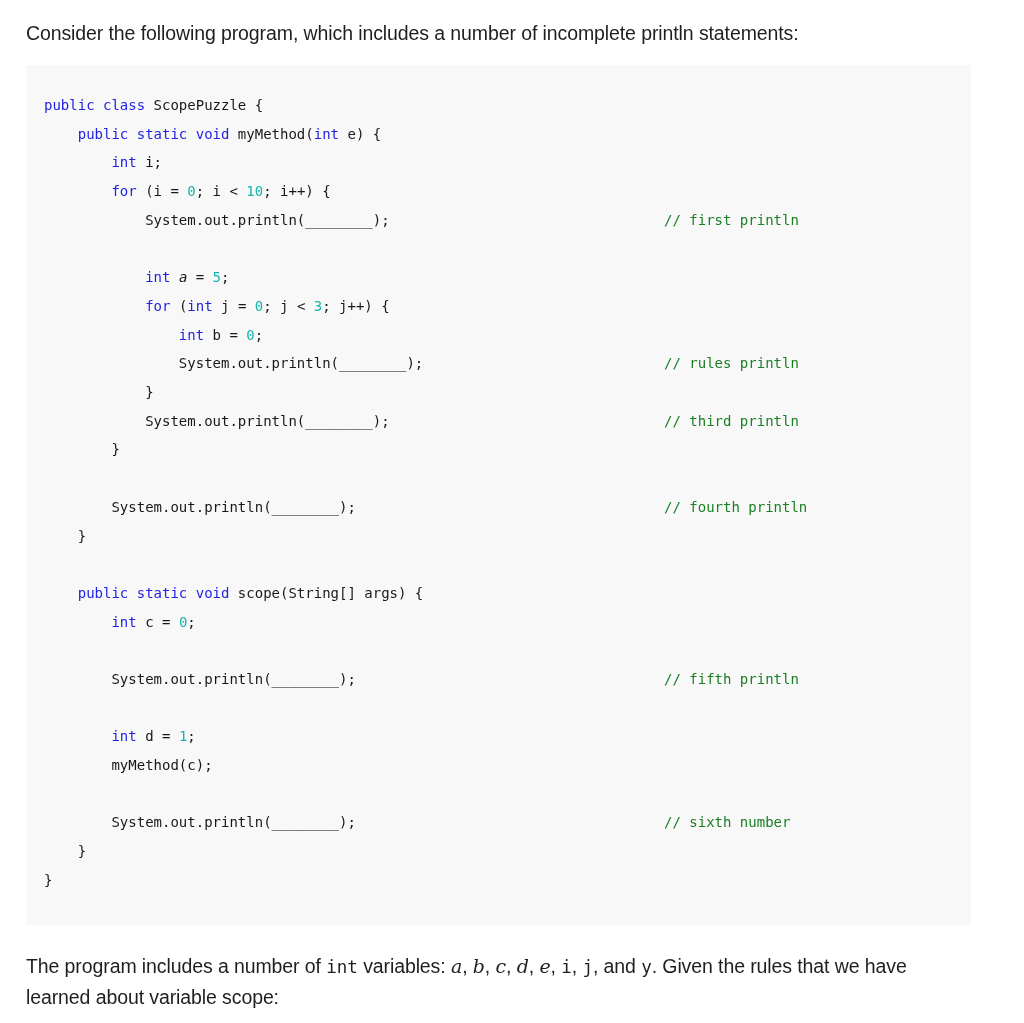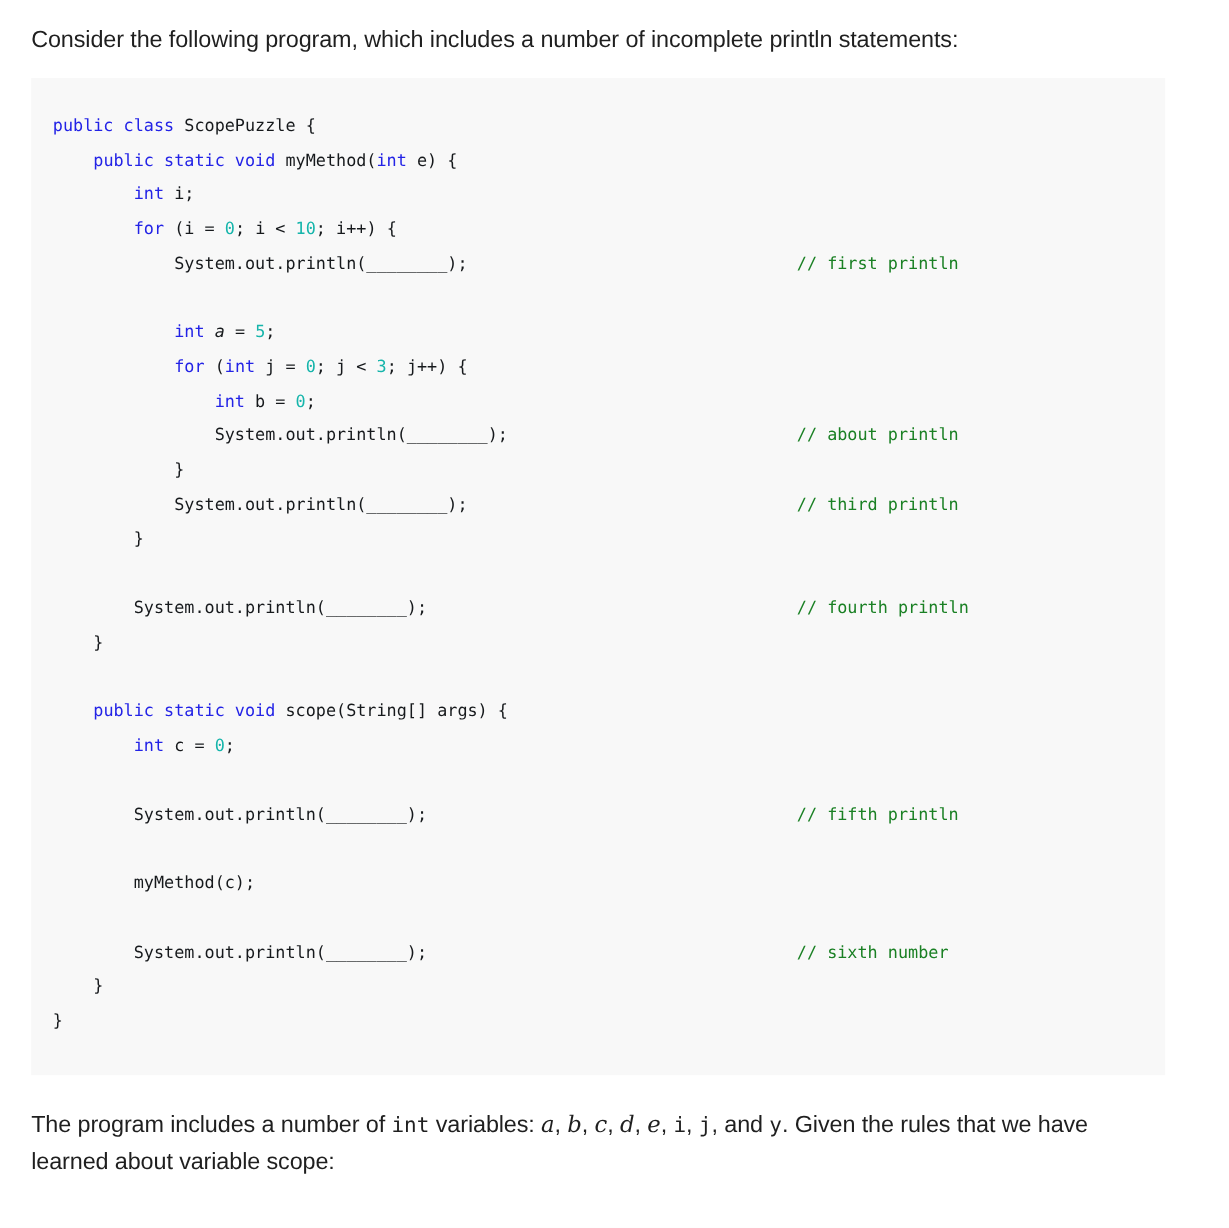--- a/index.html
+++ b/index.html
@@ -105,33 +105,34 @@
   <div class="code-block">
     <pre class="code-pre" id="code-pre"><span class="code-line"><span class="ln-code"><span class="kw">public class</span><span class="plain"> ScopePuzzle {</span></span>
 </span><span class="code-line"><span class="ln-code">    <span class="kw">public static void</span><span class="plain"> myMethod(</span><span class="kw">int</span><span class="plain"> e) {</span></span>
 </span><span class="code-line"><span class="ln-code">        <span class="kw">int</span><span class="plain"> i;</span></span>
 </span><span class="code-line"><span class="ln-code">        <span class="kw">for</span><span class="plain"> (i = </span><span class="num">0</span><span class="plain">; i &lt; </span><span class="num">10</span><span class="plain">; i++) {</span></span>
 </span><span class="code-line"><span class="ln-code">            <span class="plain">System.out.println(________);</span></span><span class="cmt cmt-col">// first println</span>
 </span><span class="code-line blank">
 </span><span class="code-line"><span class="ln-code">            <span class="kw">int</span><span class="ital"> a</span><span class="plain"> = </span><span class="num">5</span><span class="plain">;</span></span>
 </span><span class="code-line"><span class="ln-code">            <span class="kw">for</span><span class="plain"> (</span><span class="kw">int</span><span class="plain"> j = </span><span class="num">0</span><span class="plain">; j &lt; </span><span class="num">3</span><span class="plain">; j++) {</span></span>
 </span><span class="code-line"><span class="ln-code">                <span class="kw">int</span><span class="plain"> b = </span><span class="num">0</span><span class="plain">;</span></span>
-</span><span class="code-line"><span class="ln-code">                <span class="plain">System.out.println(________);</span></span><span class="cmt cmt-col">// about println</span>
+</span><span class="code-line"><span class="ln-code">                <span class="plain">System.out.println(________);</span></span><span class="cmt cmt-col">// rules println</span>
 </span><span class="code-line"><span class="ln-code">            <span class="plain">}</span></span>
 </span><span class="code-line"><span class="ln-code">            <span class="plain">System.out.println(________);</span></span><span class="cmt cmt-col">// third println</span>
 </span><span class="code-line"><span class="ln-code">        <span class="plain">}</span></span>
 </span><span class="code-line blank">
 </span><span class="code-line"><span class="ln-code">        <span class="plain">System.out.println(________);</span></span><span class="cmt cmt-col">// fourth println</span>
 </span><span class="code-line"><span class="ln-code">    <span class="plain">}</span></span>
 </span><span class="code-line blank">
 </span><span class="code-line"><span class="ln-code">    <span class="kw">public static void</span><span class="plain"> scope(String[] args) {</span></span>
 </span><span class="code-line"><span class="ln-code">        <span class="kw">int</span><span class="plain"> c = </span><span class="num">0</span><span class="plain">;</span></span>
 </span><span class="code-line blank">
 </span><span class="code-line"><span class="ln-code">        <span class="plain">System.out.println(________);</span></span><span class="cmt cmt-col">// fifth println</span>
 </span><span class="code-line blank">
+</span><span class="code-line"><span class="ln-code">        <span class="kw">int</span><span class="plain"> d = </span><span class="num">1</span><span class="plain">;</span></span>
 </span><span class="code-line"><span class="ln-code">        <span class="plain">myMethod(c);</span></span>
 </span><span class="code-line blank">
 </span><span class="code-line"><span class="ln-code">        <span class="plain">System.out.println(________);</span></span><span class="cmt cmt-col">// sixth number</span>
 </span><span class="code-line"><span class="ln-code">    <span class="plain">}</span></span>
 </span><span class="code-line"><span class="ln-code"><span class="plain">}</span></span>
 </span></pre>
   </div>
 
   <p class="prose" id="closing-paragraph">
     <span>The program includes a number of </span><span class="mono-inline">int</span><span> variables: </span><span class="var-italic">a</span><span>, </span><span class="var-italic">b</span><span>, </span><span class="var-italic">c</span><span>, </span><span class="var-italic">d</span><span>, </span><span class="var-italic">e</span><span>, </span><span class="mono-inline">i</span><span>, </span><span class="mono-inline">j</span><span>, and </span><span class="mono-inline">y</span><span>. Given the rules that we have learned about variable scope:</span>

